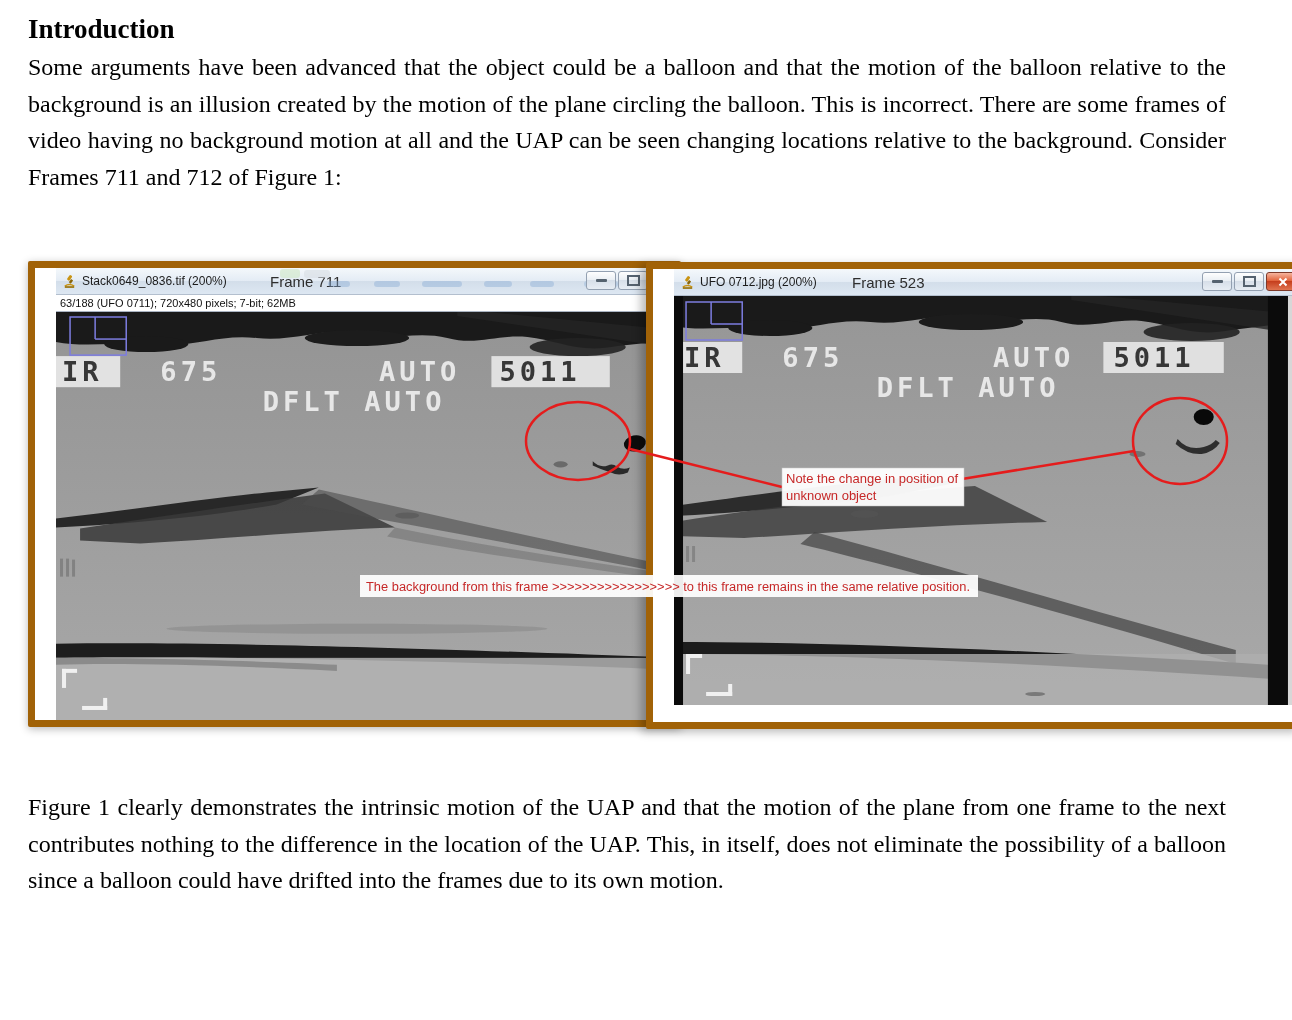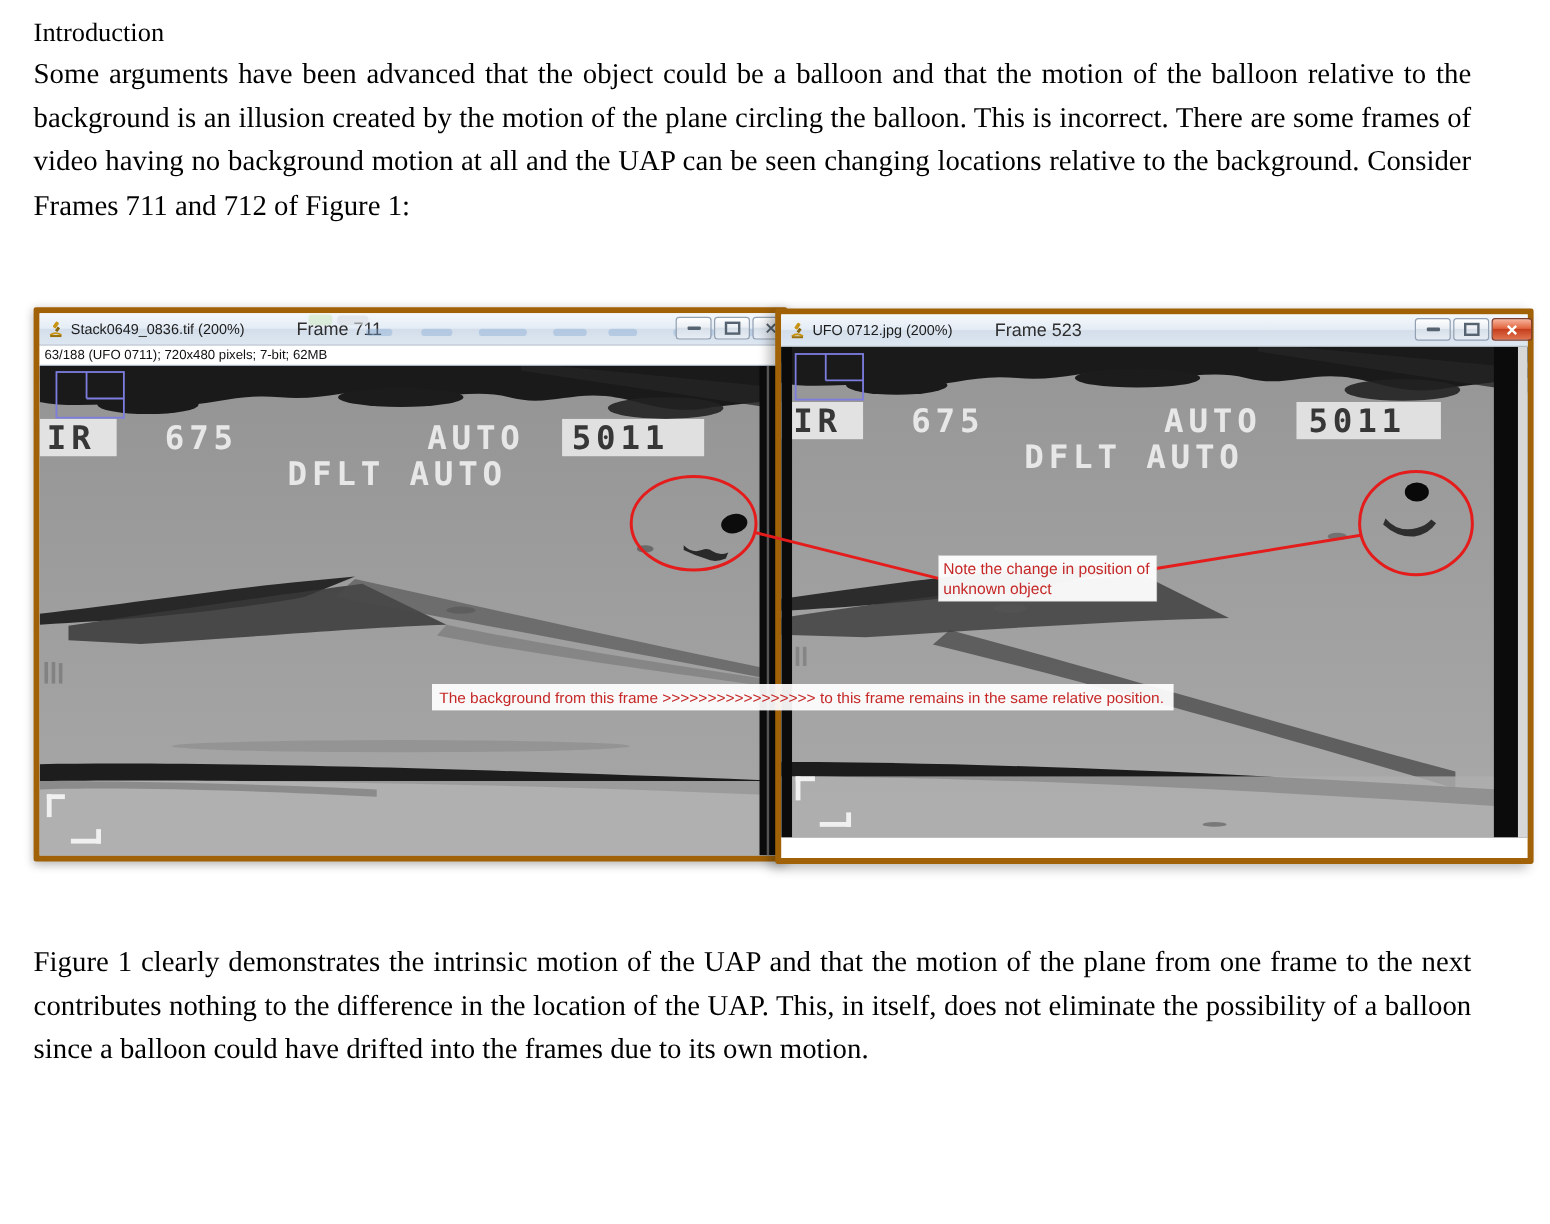--- a/index.html
+++ b/index.html
@@ -1,33 +1,33 @@
 <!DOCTYPE html>
 <html><head>
 <meta charset="utf-8">
 <style>
   html,body { margin:0; padding:0; background:#ffffff; }
   .page { position:relative; width:1292px; height:1020px; overflow:hidden;
           font-family:"Liberation Serif", serif; color:#000; }
 
   
-  .intro-heading { margin:14px 0 4px 28px; font-size:22px; font-weight:normal; }
+  .intro-heading { margin:14px 0 4px 28px; font-size:27px; font-weight:bold; }
   .doc-par { margin:0 0 0 28px; width:1198px; font-size:24px; line-height:36.5px;
              text-align:justify; }
   .figure-caption { margin-top:8px; margin-left:28px; width:1240px; text-align:center;
                     font-size:25px; font-weight:bold; }
   .closing-par { margin-top:72px; }
 
   
   .figure-area { position:relative; margin-left:28px; margin-top:66px;
                  width:1240px; height:456px; }
 
   
-  .win { position:absolute; background:#fff; border:5px solid #a16207;
-         border-radius:2px; box-shadow:0 2px 8px rgba(0,0,0,.28); }
+  .win { position:absolute; background:#fff; border:7px solid #a16207;
+         border-radius:2px; box-shadow:0 2px 8px rgba(0,0,0,.28);padding-left:21px; }
   .win--left  { left:0;     top:0;   width:618px; height:452px; z-index:1; }
   .win--right { left:618px; top:1px; width:622px; height:453px; z-index:2;
                 box-shadow:-5px 3px 10px rgba(0,0,0,.28); }
 
   .titlebar { position:relative; height:26px;
               background:linear-gradient(#f4f8fb,#e4ecf5 48%,#d3deea 52%,#dde7f2);
               border-bottom:1px solid #b3bfce; display:flex; align-items:center; }
   .app-icon { width:15px; height:15px; margin:0 5px 0 6px; flex:none; }
   .win-title { font:12px "Liberation Sans",sans-serif; color:#1b1b1b; white-space:nowrap; }
   .frame-label { position:absolute; top:5px; font:15px "Liberation Sans",sans-serif; color:#2e2e2e; }

